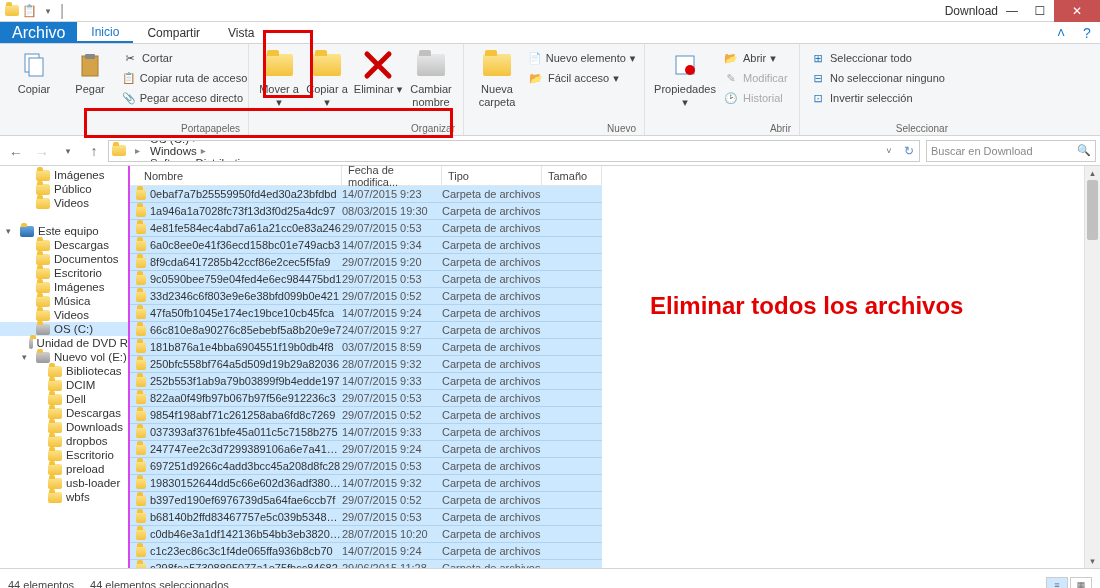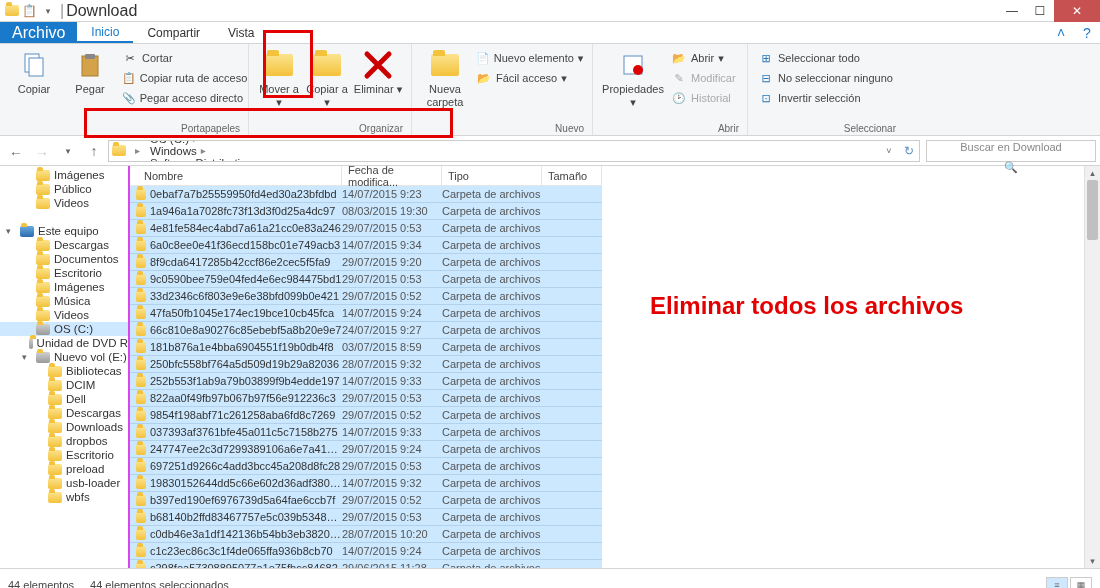--- a/index.html
+++ b/index.html
@@ -1,21 +1,21 @@
 <!DOCTYPE html>
 <html><head>
 <meta charset="utf-8">
 <style>
 * { margin: 0; padding: 0; box-sizing: border-box; font-family: "Segoe UI", Tahoma, sans-serif; }
 body { width: 1100px; height: 588px; overflow: hidden; background: #fff; position: relative; }
 
 .titlebar { height: 22px; background: #fff; display: flex; align-items: center; border-bottom: 1px solid #d4d4d4; }
 .titlebar-left { display: flex; align-items: center; gap: 2px; padding-left: 4px; }
 .tb-icon { width: 16px; height: 16px; display: flex; align-items: center; justify-content: center; }
-.titlebar-title { flex: 1; text-align: left; font-size: 16px; color: #333; }
+.titlebar-title { flex: 1; text-align: right; font-size: 12px; color: #333; }
 .win-controls { display: flex; }
 .win-btn { width: 28px; height: 22px; display: flex; align-items: center; justify-content: center; font-size: 12px; cursor: pointer; }
 .win-btn.close { background: #c75050; color: #fff; width: 46px; }
 .win-btn:not(.close) { color: #333; }
 
 .ribbon-tabs { height: 22px; display: flex; align-items: stretch; border-bottom: 1px solid #d4d4d4; background: #fff; }
 .tab-archivo { background: #1979ca; color: #fff; padding: 0 12px; display: flex; align-items: center; font-size: 16px; cursor: pointer; }
 .tab { padding: 0 14px; display: flex; align-items: center; font-size: 12px; color: #333; cursor: pointer; }
 .tab.active { border-bottom: 2px solid #1979ca; color: #1979ca; }
 .tab-spacer { flex: 1; }
@@ -40,21 +40,21 @@
 
 .redbox { position: absolute; border: 3px solid #e30000; pointer-events: none; z-index: 50; }
 .red-annot { position: absolute; color: #e30000; font-size: 24px; font-weight: bold; line-height: 1.35; z-index: 50; }
 
 .navbar { height: 30px; display: flex; align-items: center; border-bottom: 1px solid #d4d4d4; padding: 0 4px; gap: 2px; }
 .nav-arrow { width: 24px; height: 24px; display: flex; align-items: center; justify-content: center; color: #666; cursor: pointer; font-size: 14px; }
 .addr { flex: 1; height: 22px; border: 1px solid #ccc; display: flex; align-items: center; font-size: 11.5px; color: #333; overflow: hidden; }
 .crumb { padding: 0 4px 0 6px; display: flex; align-items: center; gap: 4px; cursor: pointer; height: 100%; white-space: nowrap; }
 .crumb .sep { color: #888; font-size: 10px; }
 .addr-icon { width: 20px; display: flex; align-items: center; justify-content: center; }
-.search { width: 170px; height: 22px; border: 1px solid #ccc; display: flex; align-items: center; font-size: 11px; color: #888; padding: 0 4px; gap: 4px; margin-left: 4px; flex-direction: column; }
+.search { width: 170px; height: 22px; border: 1px solid #ccc; display: flex; align-items: center; font-size: 11px; color: #888; padding: 0 4px; gap: 4px; margin-left: 4px; }
 
 .content { display: flex; height: 402px; }
 .sidebar { width: 130px; border-right: 2px solid #d946ef; overflow: hidden; padding-top: 2px; }
 .side-item { display: flex; align-items: center; gap: 4px; font-size: 11.5px; color: #333; padding: 1px 0 1px 6px; cursor: pointer; white-space: nowrap; }
 .side-item.lvl1 { padding-left: 22px; }
 .side-item.lvl2 { padding-left: 34px; }
 .side-item.sel { background: #cde8ff; }
 .side-item .tw { width: 10px; color: #666; font-size: 9px; }
 .side-sep { height: 14px; }
 
@@ -167,20 +167,26 @@
         <div class="bl"><span>Copiar a</span> ▾</div>
       </div>
       <div class="big-btn" style="width:50px;">
         <div class="bi">
             <svg width="30" height="30">
               <path d="M4 4 L26 26 M26 4 L4 26" stroke="#c00" stroke-width="5" stroke-linecap="round"></path>
             </svg>
           </div>
         <div class="bl"><span>Eliminar</span> ▾</div>
       </div>
+      <div class="big-btn" style="width:48px;">
+        <div class="bi">
+            <span class="folder-ico x"></span>
+          </div>
+        <div class="bl">Cambiar nombre</div>
+      </div>
     </div>
     <div class="rg-label">Organizar</div>
   </div>
 
   <div class="ribbon-group">
     <div class="rg-row">
       <div class="big-btn" style="width:50px;">
         <div class="bi">
             <span class="folder-ico"></span>
           </div>

